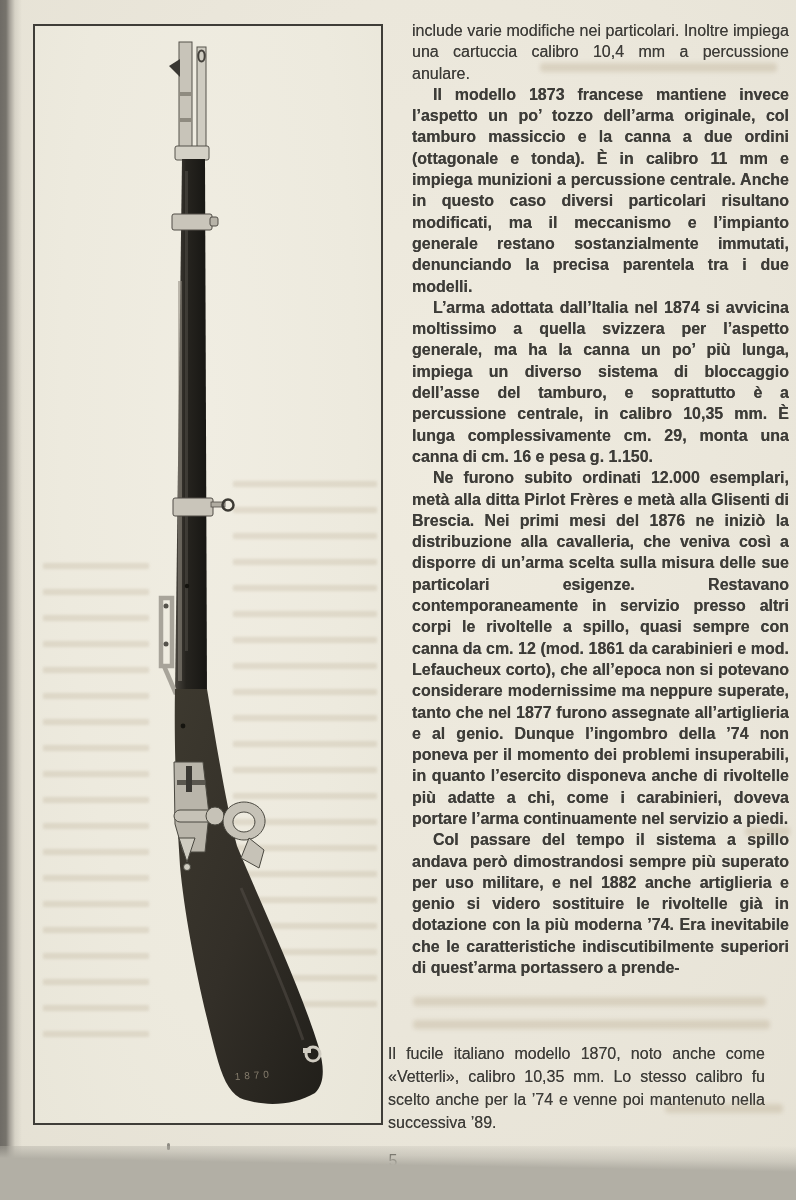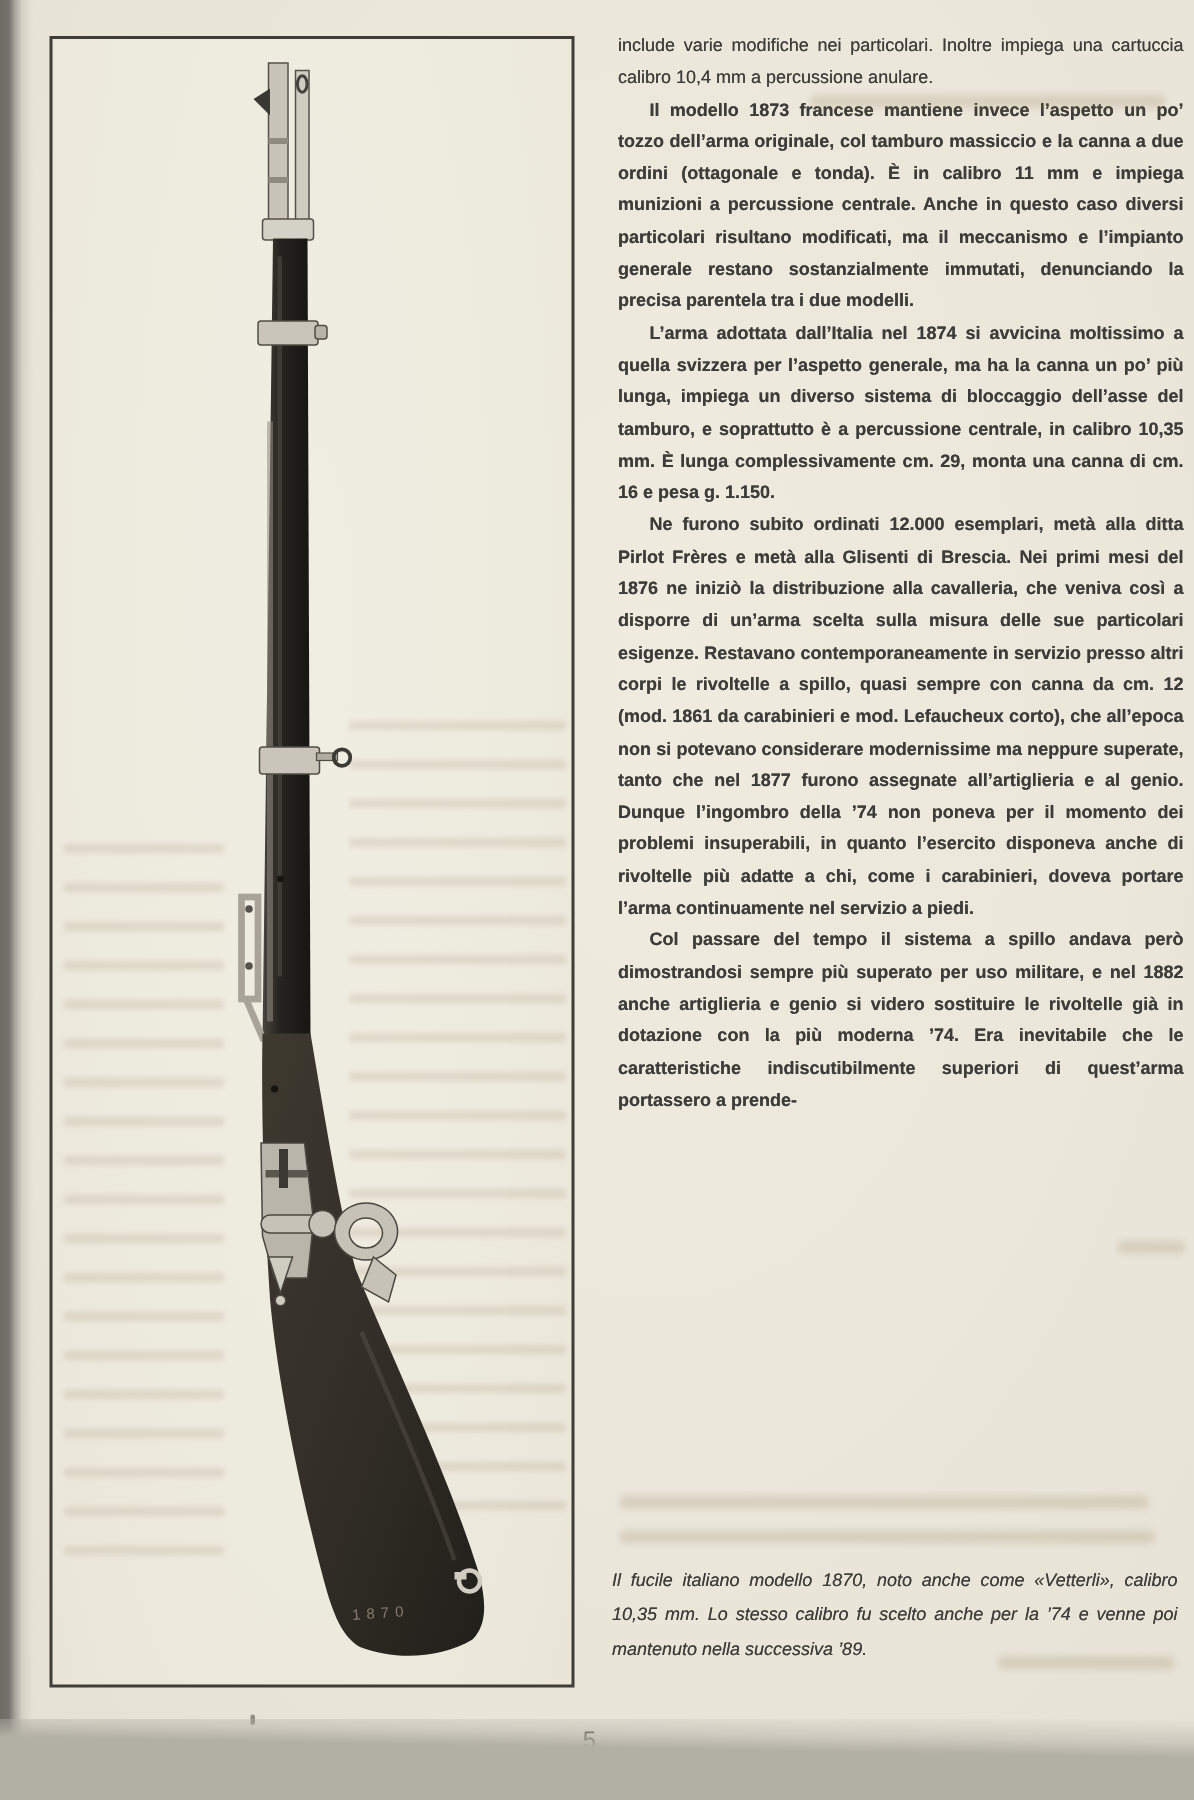--- a/index.html
+++ b/index.html
@@ -24,26 +24,26 @@
     overflow:hidden;
   }
   .bleed{position:absolute; filter:blur(1.7px); opacity:.55;
     background:repeating-linear-gradient(180deg, transparent 0 17px, rgba(148,124,88,.30) 17px 23px, transparent 23px 26px);}
   .bleed-left{left:8px; top:520px; width:106px; height:505px;}
   .bleed-right{left:198px; top:438px; width:144px; height:552px;}
   .rifle-svg{position:absolute; left:0; top:0;}
 
   
   .column{position:absolute; left:412px; top:20px; width:377px;
-    font-size:12px; line-height:21.3px; text-align:justify;
+    font-size:16px; line-height:21.3px; text-align:justify;
     text-shadow:0 0 .4px rgba(61,60,56,.8);}
   .column p{margin:0;}
   .column p.indent{text-indent:21px;font-weight:bold;}
-  .caption{position:absolute; left:408px; top:1042px; width:377px;
-    font-size:12px; line-height:23px; font-style:italic; text-align:justify;
+  .caption{position:absolute; left:388px; top:1042px; width:377px;
+    font-size:16px; line-height:23px; text-align:justify;
     text-shadow:0 0 .4px rgba(61,60,56,.8);}
   .caption p{margin:0;}
   .page-number{position:absolute; left:368px; top:1152px; width:50px;
     text-align:center; font-size:16px; color:#47463f;}
 
   
   .ghost-line{position:absolute; height:9px; filter:blur(2px);
     background:rgba(150,125,85,.20); border-radius:4px;}
   .g1{left:540px; top:63px;  width:237px;}
   .g2{left:413px; top:997px; width:353px;}

